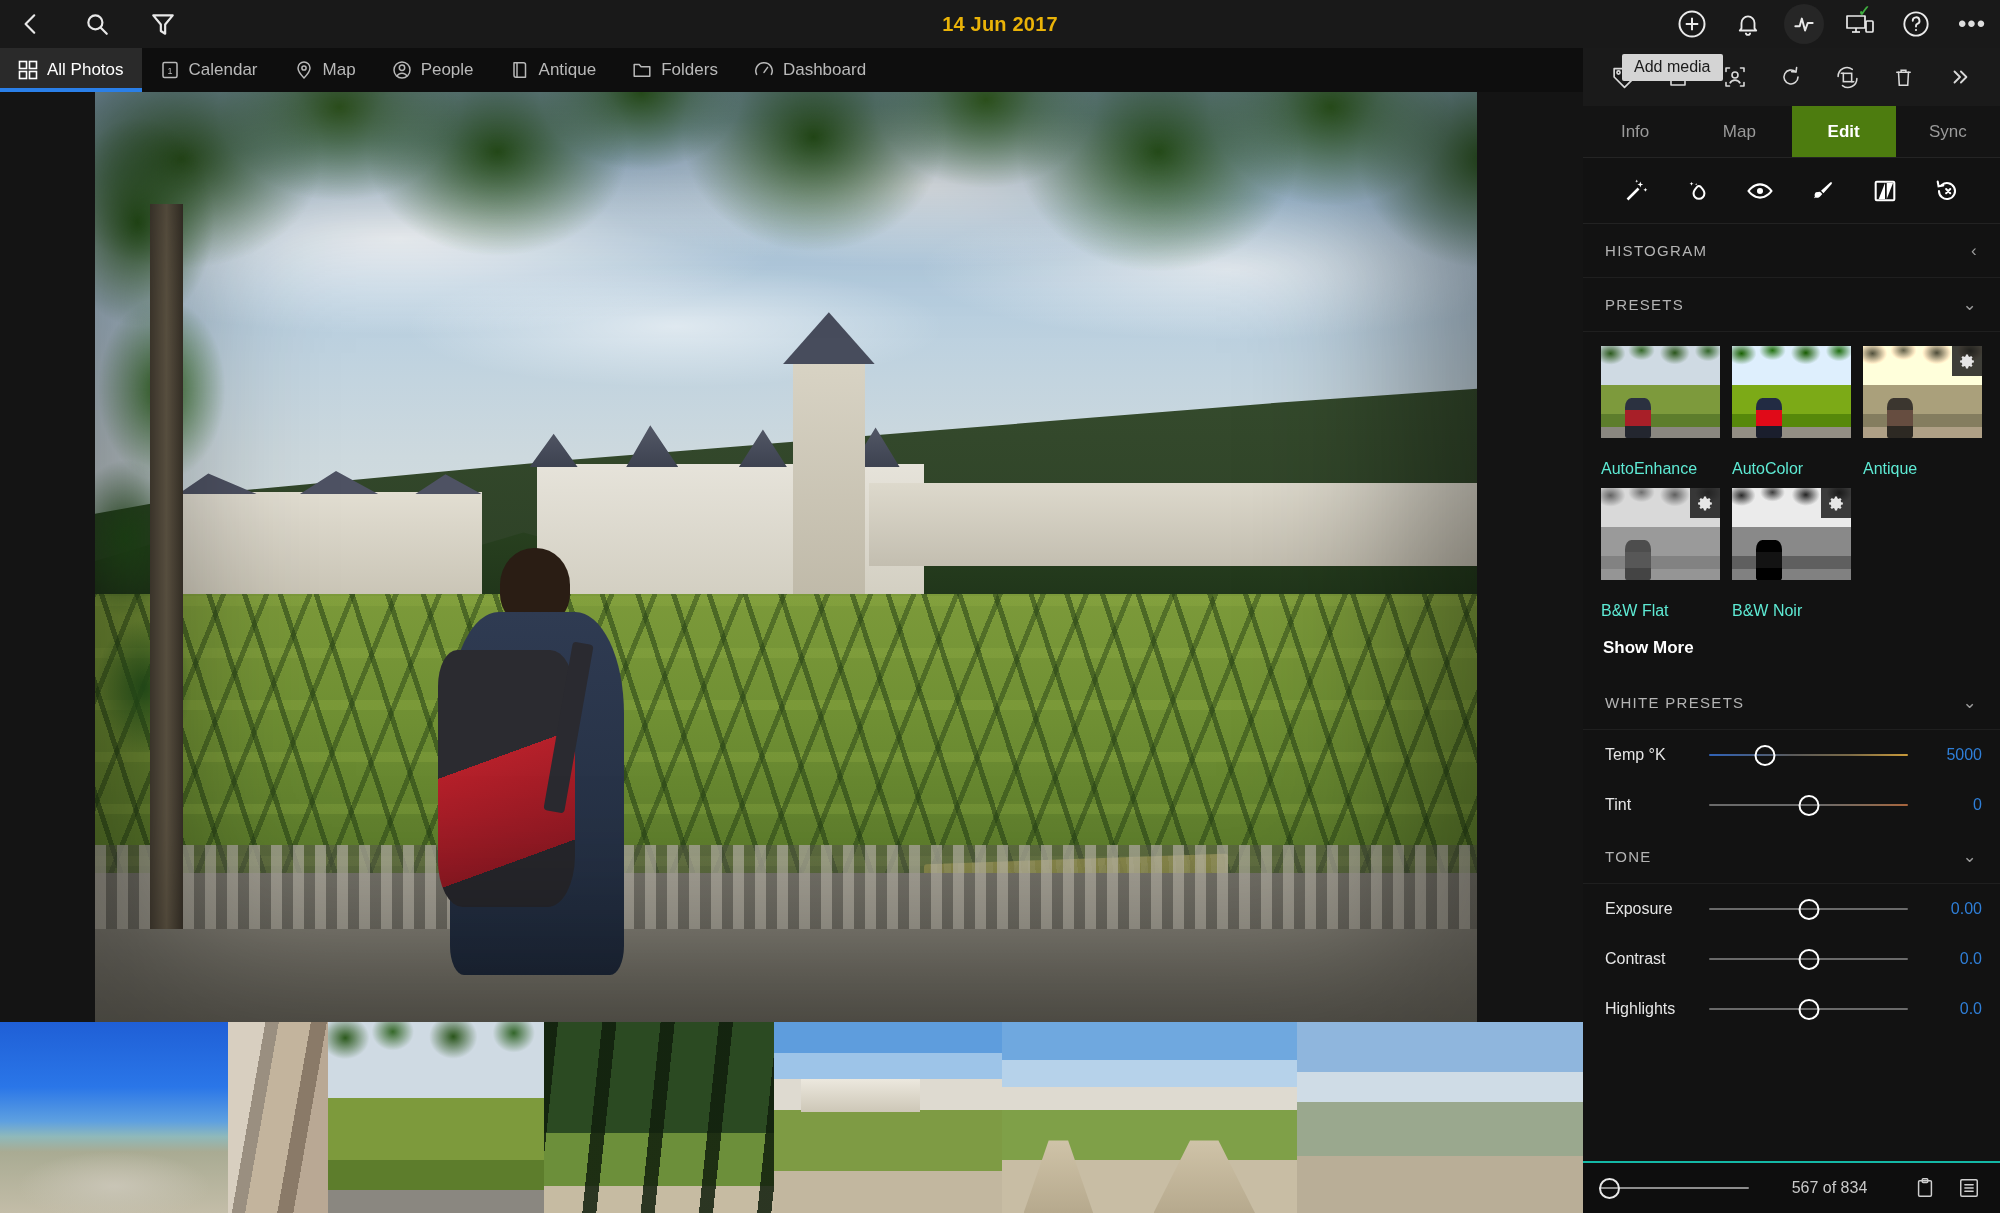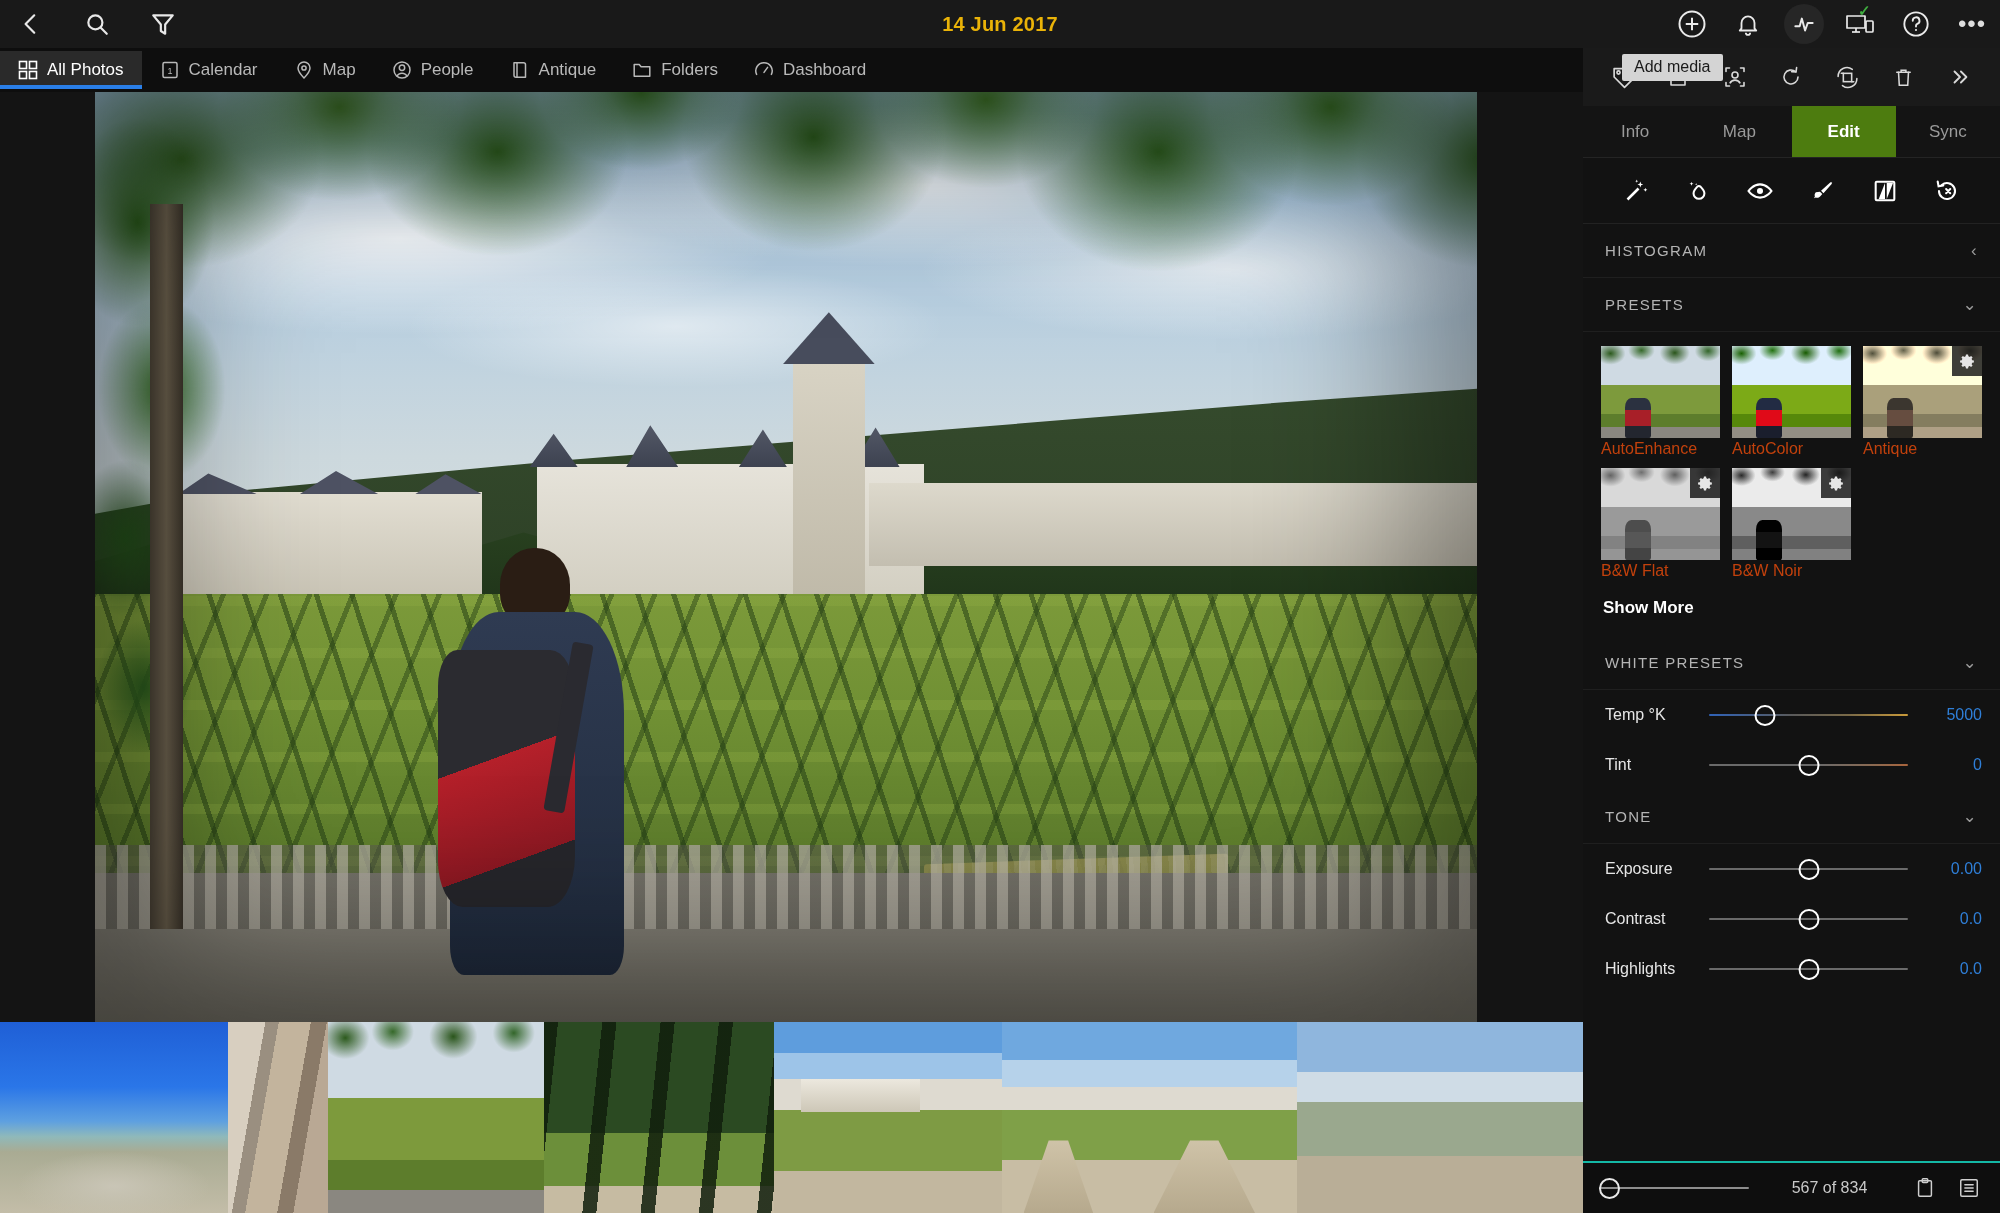--- a/index.html
+++ b/index.html
@@ -45,21 +45,21 @@
   .dots { font-size:24px; letter-spacing:1px; line-height:10px; color:#dedede; }
 
   
   .navbar {
     position:absolute; left:0; top:48px; width:2000px; height:44px;
     background:#0e0e0e;
     display:flex; align-items:center;
   }
   .nav-item {
     display:flex; align-items:center; gap:9px;
-    height:38px; padding:12px 18px;
+    height:44px; padding:12px 18px;
     color:#b9b9b9; font-size:17px; cursor:pointer; position:relative;
     white-space:nowrap;
   }
   .nav-item.active { background:#2a2a2a; color:#ffffff; }
   .nav-item.active::after {
     content:''; position:absolute; left:0; bottom:0; width:100%; height:4px; background:#2a7fe8;
   }
   .nav-item svg { display:block; }
 
   
@@ -349,21 +349,21 @@
   .pv-bw { filter:grayscale(1) contrast(1.15); }
   .pv-bwflat { filter:grayscale(1) contrast(.75) brightness(1.12); }
   .pv-bwnoir { filter:grayscale(1) contrast(1.6) brightness(.92); }
   .preset-gear {
     position:absolute; right:0; top:0; width:30px; height:30px;
     background:rgba(20,20,20,.82);
     display:flex; align-items:center; justify-content:center; color:#e6e6e6;
     cursor:pointer;
   }
   .preset-label {
-    margin-top:2px; color:#c2410c; font-size:16px; white-space:nowrap;
+    margin-top:22px; color:#5eead4; font-size:16px; white-space:nowrap;
     overflow:hidden; text-overflow:ellipsis;
   }
   .show-more {
     padding:14px 20px 18px; color:#ffffff; font-size:17px; font-weight:bold; cursor:pointer;
   }
 
   .slider-row {
     display:flex; align-items:center; height:50px; padding:0 18px 0 22px; gap:12px;
   }
   .sl-label { width:92px; color:#e6e6e6; font-size:16px; flex:0 0 auto; }

